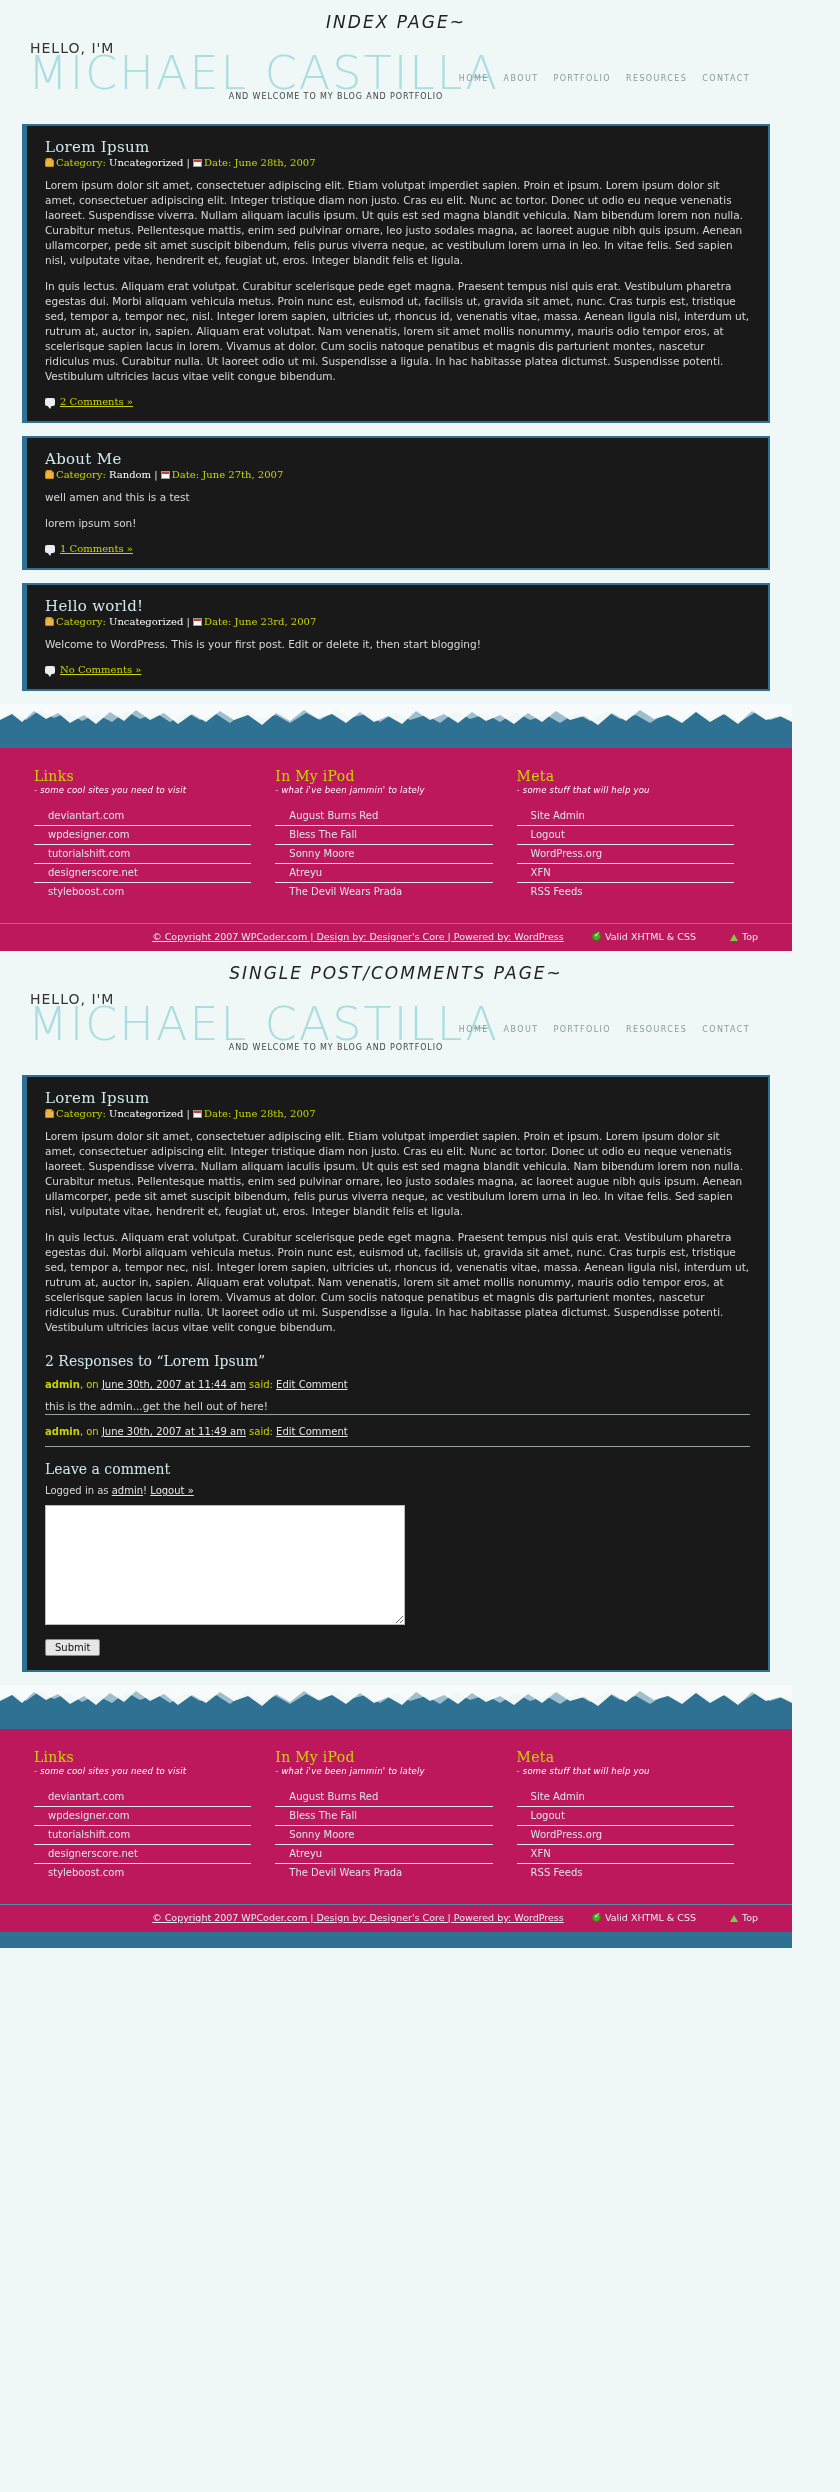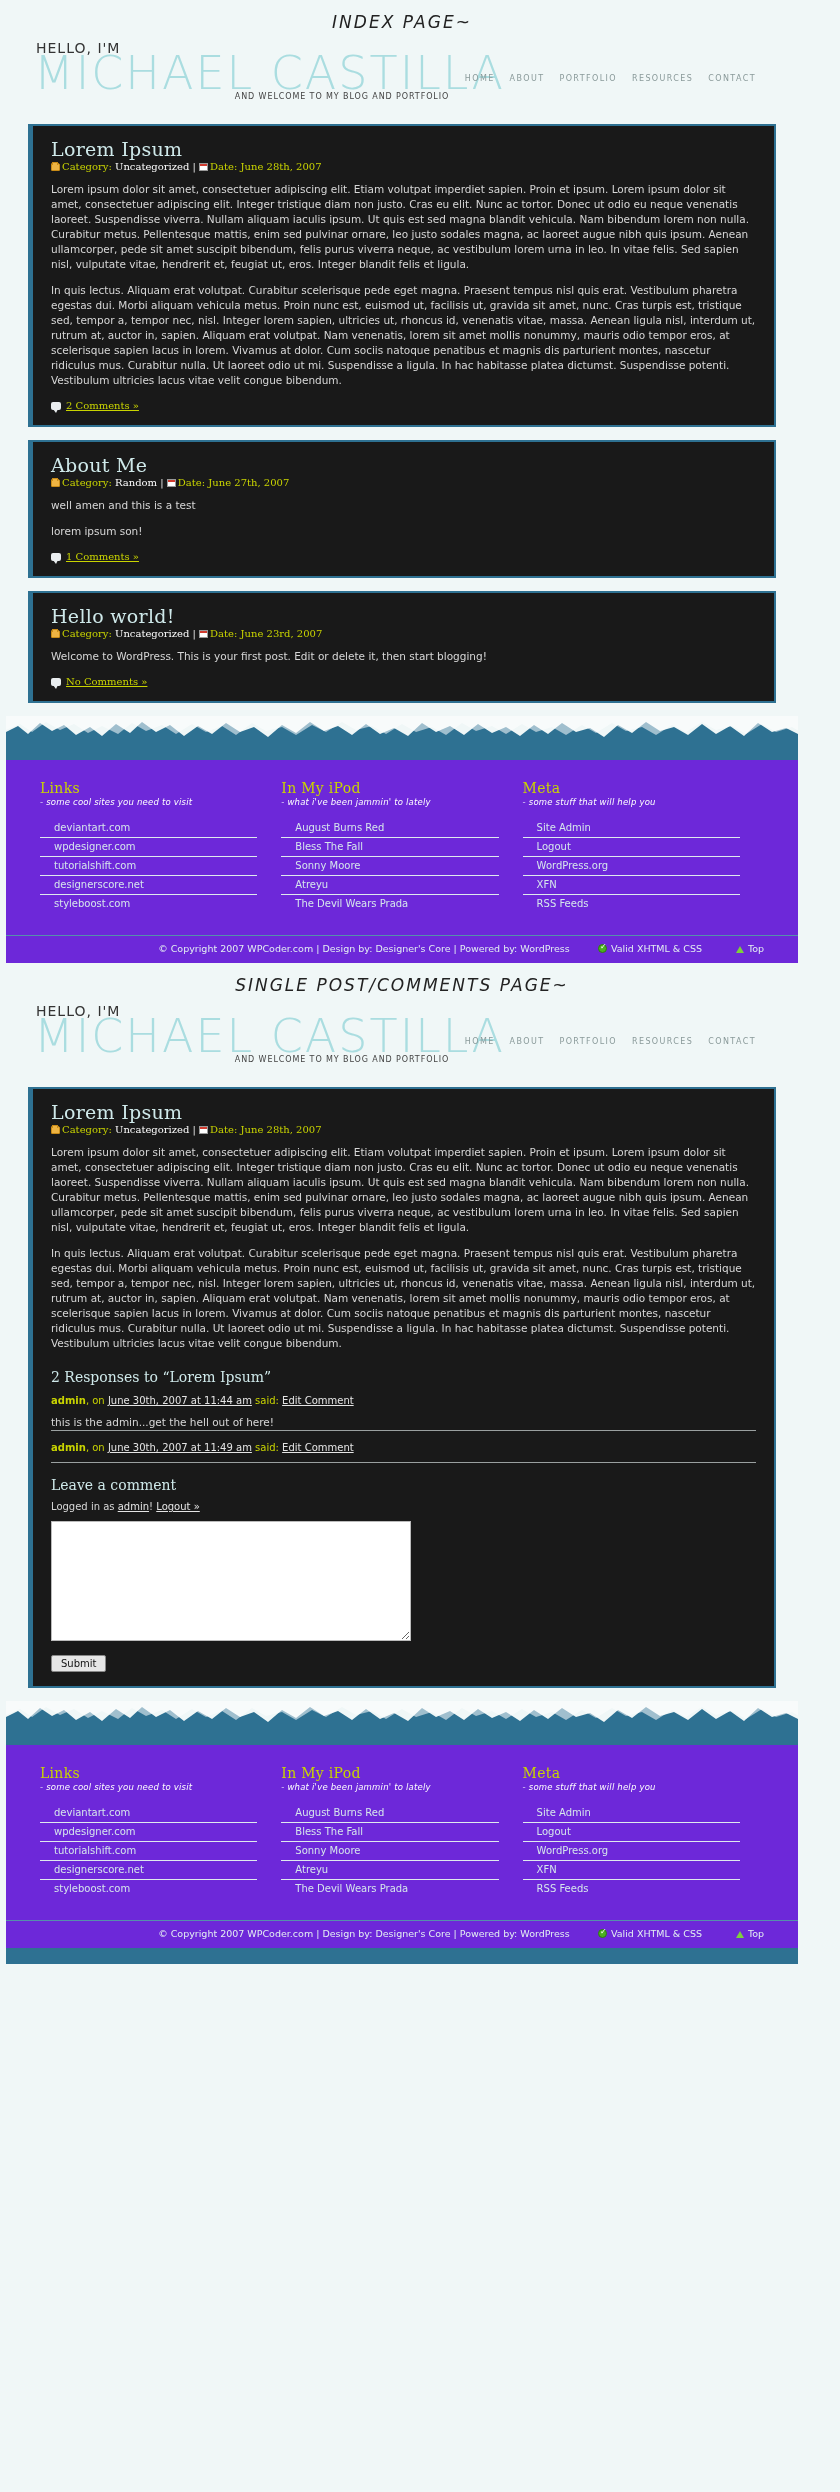--- a/index.html
+++ b/index.html
@@ -4,21 +4,21 @@
 <style>
   * { box-sizing: border-box; }
   html, body { margin:0; padding:0; }
   body {
     width: 840px;
     background: #f0f7f7;
     font-family: "DejaVu Sans", sans-serif;
     font-size: 11px;
     color: #333;
   }
-  .page { width:792px; position:relative; background:#f0f7f7;margin-left:6px; }
+  .page { width:792px; position:relative; background:#f0f7f7; }
 
   
   .page-label {
     text-align:center;
     font-family: "DejaVu Sans", sans-serif;
     font-style: italic;
     font-size: 17px;
     letter-spacing: 2px;
     color:#222;
     padding: 12px 0 4px 0;
@@ -67,21 +67,21 @@
     border-right:2px solid #2e7192;
     border-bottom:2px solid #2e7192;
     padding: 12px 18px 14px 18px;
     margin-bottom: 13px;
     color:#d9d9d9;
   }
   .post h2 {
     margin:0 0 1px 0;
     font-family:"DejaVu Serif", serif;
     font-weight:normal;
-    font-size:19px;
+    font-size:15px;
     color:#cfe9ea;
     letter-spacing:0.3px;
   }
   .meta {
     font-family:"DejaVu Serif", serif;
     font-size:10px;
     color:#c9d400;
     margin-bottom:10px;
     white-space:nowrap;
   }
@@ -139,21 +139,21 @@
   .submit-btn {
     font-family:"DejaVu Sans", sans-serif;
     font-size:10px;
     background:#e6e6e6; border:1px solid #888; border-radius:2px;
     padding:2px 9px; color:#111;
   }
 
   
   .torn { height:44px; position:relative; overflow:hidden; background:#f0f7f7; }
   .torn svg { display:block; width:840px; height:44px; }
-  .footer { background:#6d28d9; padding: 10px 0 0 0; }
+  .footer { background:#be185d; padding: 10px 0 0 0; }
   .widgets { display:flex; padding: 10px 34px 22px 34px; }
   .widget { width:33.33%; padding-right:24px; }
   .widget h3 {
     margin:0; font-family:"DejaVu Serif", serif; font-weight:normal;
     font-size:14px; color:#c9d400; letter-spacing:0.3px;
   }
   .widget .sub {
     font-size:8.5px; font-style:italic; color:#ffffff;
     margin: 1px 0 12px 0; letter-spacing:0.2px;
   }
@@ -163,21 +163,21 @@
   .widget li a {
     display:block; padding: 3px 0 4px 14px;
     font-size:10px; color:#d6e6ec; text-decoration:none;
   }
   .copyright {
     border-top:1px solid #5590ab;
     padding: 7px 34px 9px 34px;
     display:flex; align-items:center;
     font-size:9.5px; color:#e3eef2;
   }
-  .copyright .left { flex:1; text-align:center; padding-left:90px; }
+  .copyright .left { flex:1; text-align:center; padding-left:90px;text-decoration:underline; }
   .copyright .valid { margin-right:34px; white-space:nowrap; }
   .copyright .top { white-space:nowrap; }
   .badge-check {
     display:inline-block; width:9px; height:9px; border-radius:50%;
     background:#4caf20; border:1px solid #2d7a10; vertical-align:-1px; margin-right:4px;
     position:relative;
   }
   .badge-check:after {
     content:"\2713"; position:absolute; left:1px; top:-3px; font-size:8px; color:#fff;
   }

